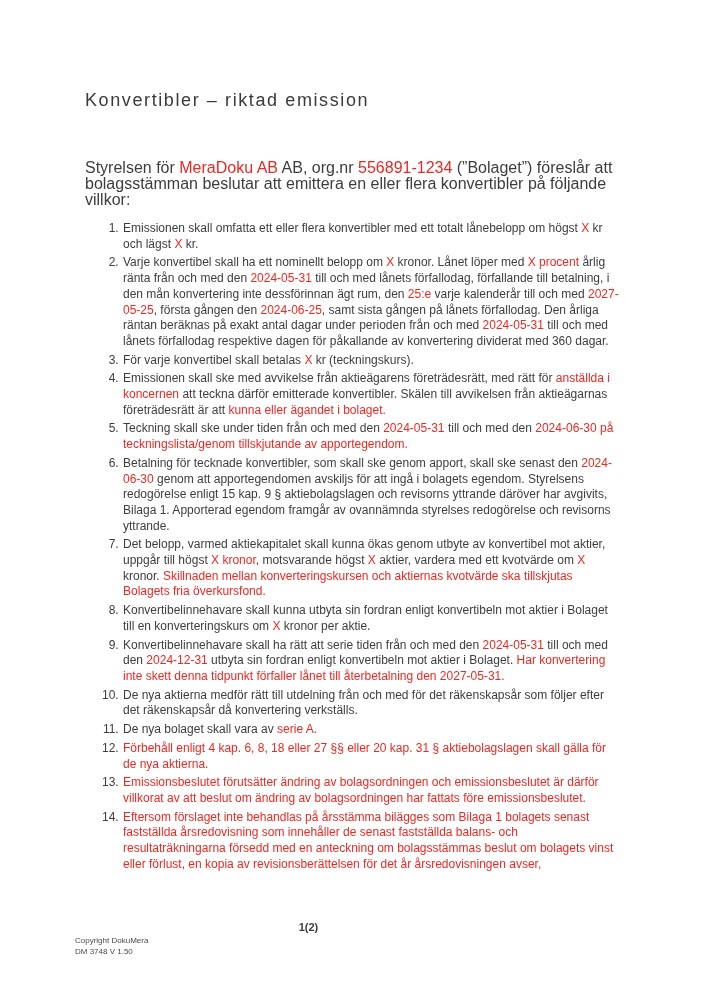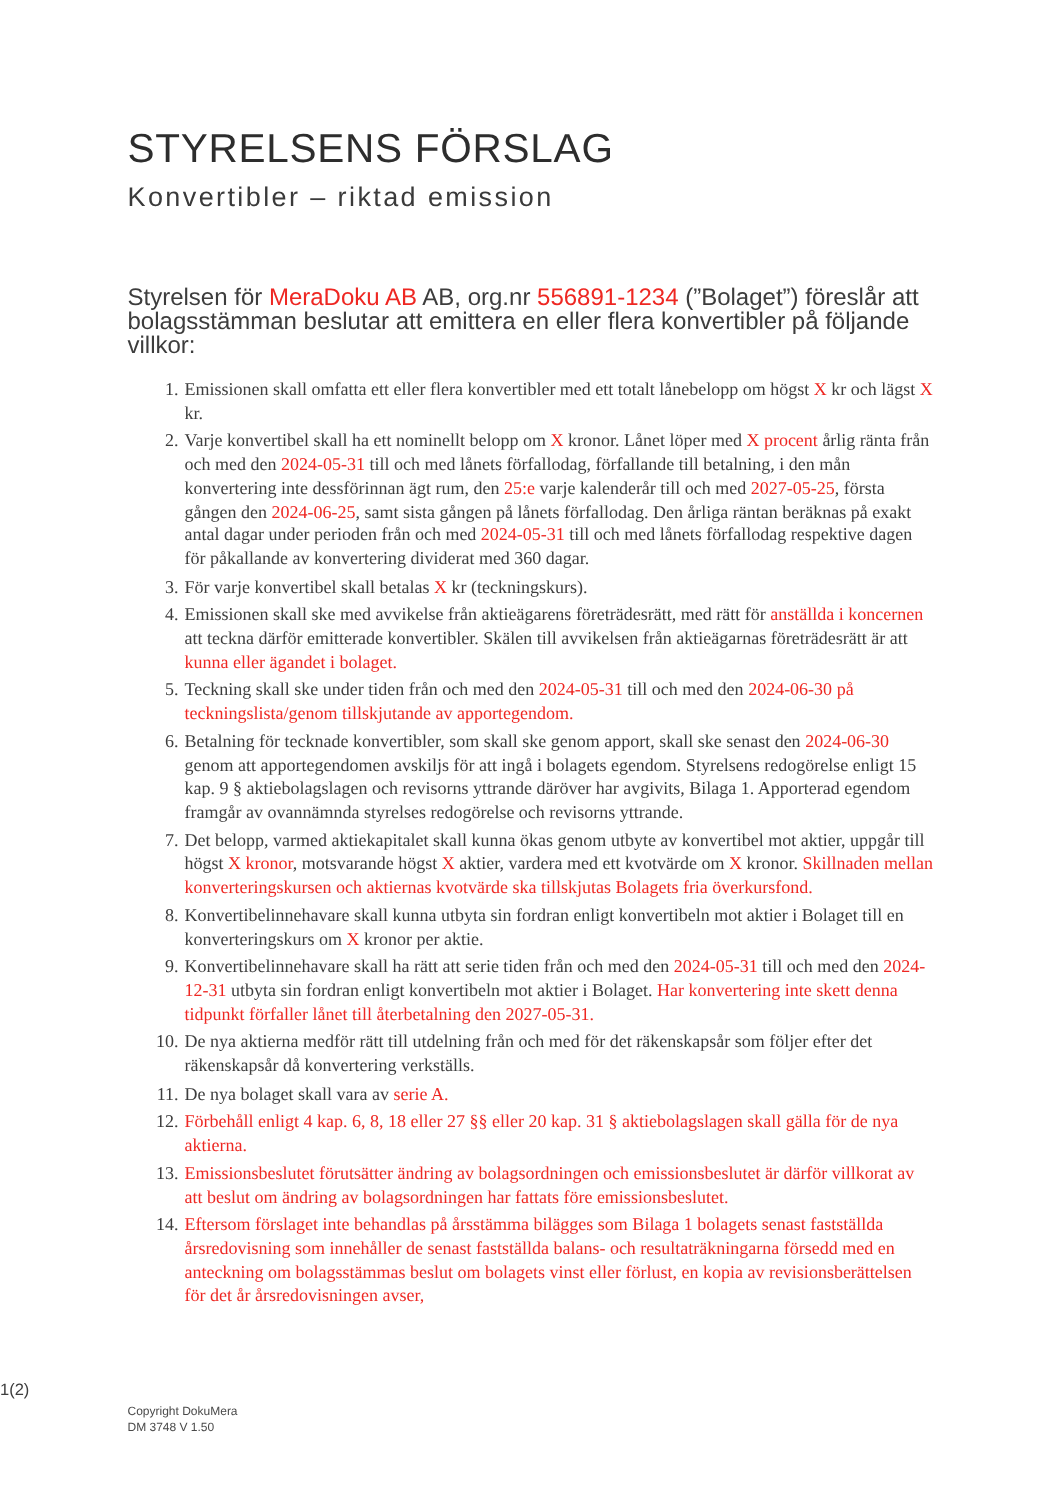--- a/index.html
+++ b/index.html
@@ -40,55 +40,54 @@
   .intro {
     margin: 49px 0 0 0;
     font-size: 16px;
     line-height: 16px;
   }
   ol.terms {
     margin: 13px 0 0 0;
     padding: 0 0 0 37px;
     font-size: 12px;
     line-height: 15.7px;
-    font-family: Liberation Serif, serif;
   }
   ol.terms li {
     margin: 0 0 3px 0;
     padding-left: 1px;
   }
   ol.terms li::marker {
     color: #3d3d3d;
   }
   .red {
     color: var(--red, #ee2722);
   }
   .page-number {
     position: absolute;
     top: 921px;
     left: 0;
     width: 617px;
-    text-align: left;
+    text-align: center;
     font-size: 11px;
     color: #3d3d3d;
+    font-weight: bold;
   }
   .copyright {
     position: absolute;
     top: 936px;
-    left: 85px;
+    left: 75px;
     font-size: 8px;
     line-height: 10.5px;
     color: #4a4a4a;
   }
 </style>
 </head>
 <body>
 
 <div class="page">
-  <h1 class="doc-title">STYRELSENS FÖRSLAG</h1>
   <div class="doc-subtitle">Konvertibler – riktad emission</div>
 
   <p class="intro"><span>Styrelsen för </span><span class="red">MeraDoku AB</span><span> AB, org.nr </span><span class="red">556891-1234</span><span> (”Bolaget”) föreslår att bolagsstämman beslutar att emittera en eller flera konvertibler på följande villkor:</span></p>
 
   <ol class="terms">
       <li><span>Emissionen skall omfatta ett eller flera konvertibler med ett totalt lånebelopp om högst </span><span class="red">X</span><span> kr och lägst </span><span class="red">X</span><span> kr.</span></li>
       <li><span>Varje konvertibel skall ha ett nominellt belopp om </span><span class="red">X</span><span> kronor. Lånet löper med </span><span class="red">X procent</span><span> årlig ränta från och med den </span><span class="red">2024-05-31</span><span> till och med lånets förfallodag, förfallande till betalning, i den mån konvertering inte dessförinnan ägt rum, den </span><span class="red">25:e</span><span> varje kalenderår till och med </span><span class="red">2027-05-25</span><span>, första gången den </span><span class="red">2024-06-25</span><span>, samt sista gången på lånets förfallodag. Den årliga räntan beräknas på exakt antal dagar under perioden från och med </span><span class="red">2024-05-31</span><span> till och med lånets förfallodag respektive dagen för påkallande av konvertering dividerat med 360 dagar.</span></li>
       <li><span>För varje konvertibel skall betalas </span><span class="red">X</span><span> kr (teckningskurs).</span></li>
       <li><span>Emissionen skall ske med avvikelse från aktieägarens företrädesrätt, med rätt för </span><span class="red">anställda i koncernen</span><span> att teckna därför emitterade konvertibler. Skälen till avvikelsen från aktieägarnas företrädesrätt är att </span><span class="red">kunna eller ägandet i bolaget.</span></li>
       <li><span>Teckning skall ske under tiden från och med den </span><span class="red">2024-05-31</span><span> till och med den </span><span class="red">2024-06-30</span><span> </span><span class="red">på teckningslista/genom tillskjutande av apportegendom.</span></li>

